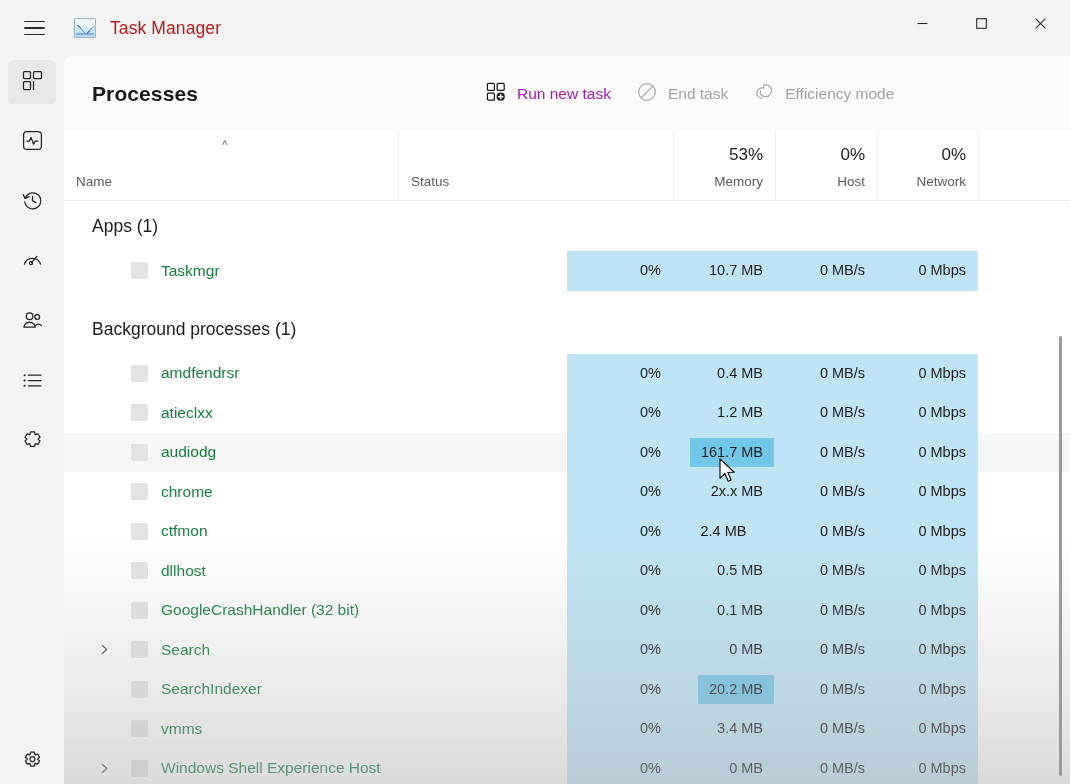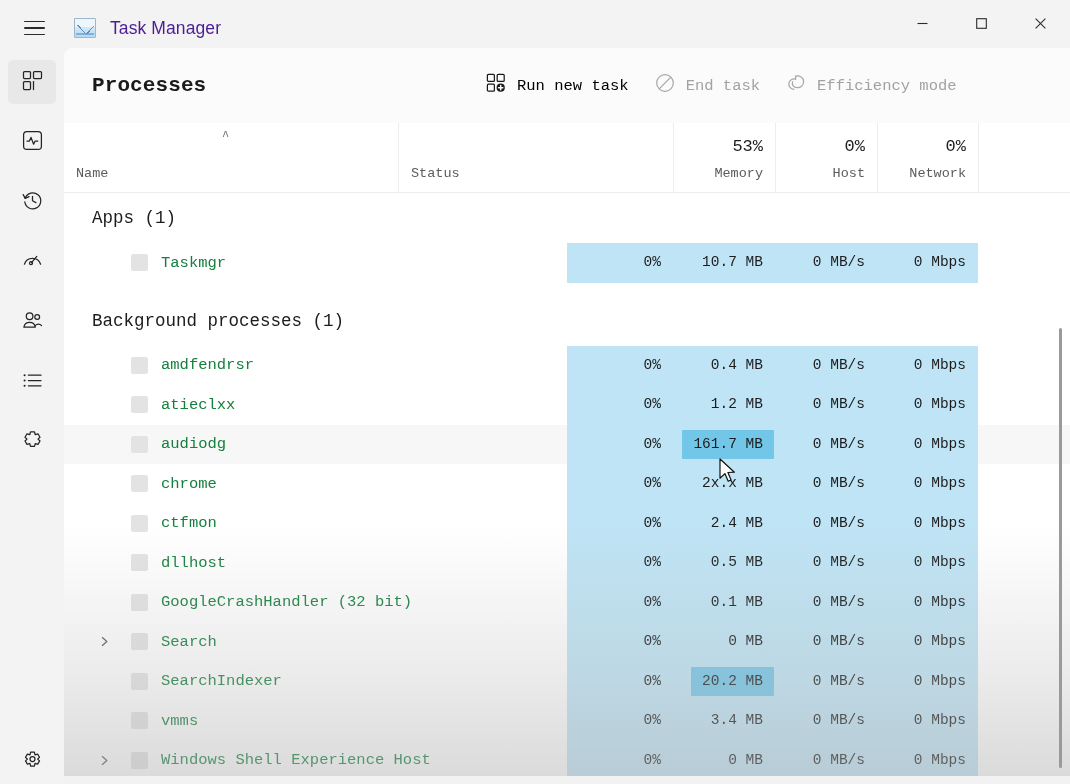--- a/index.html
+++ b/index.html
@@ -73,21 +73,21 @@
     content: "";
     position: absolute;
     left: 1px; bottom: 2px; right: 1px;
     height: 2px;
     background: #5b90c4;
     opacity: .6;
   }
   .app-title {
     margin-left: 14px;
     font-size: 17.5px;
-    color: #4c1d95;
+    color: #b91c1c;
     letter-spacing: .1px;
   }
   .wincontrols {
     position: absolute;
     right: 0; top: 0;
     height: 47px;
     display: flex;
   }
   .winbtn {
     width: 59px; height: 47px;
@@ -125,26 +125,25 @@
     background: #0f6cbd;
     border-radius: 2px;
   }
   .navitem svg { stroke: #242424; stroke-width: 1.25; fill: none; stroke-linecap: round; stroke-linejoin: round; }
   .navspacer { flex: 1 1 auto; }
   .navitem.bottom { margin-bottom: 0; }
 
   
   .content {
     position: absolute;
-    left: 64px; top: 48px;
+    left: 64px; top: 56px;
     width: 1006px; height: 728px;
     background: #ffffff;
     border-top-left-radius: 9px;
     overflow: hidden;
-    font-family: Liberation Mono, monospace;
   }
 
   
   .cmdbar {
     position: relative;
     height: 75px;
     display: flex;
     align-items: center;
     padding-left: 28px;
     background: #fbfbfb;
@@ -163,21 +162,21 @@
     gap: 2px;
   }
   .cmdbtn {
     display: flex;
     align-items: center;
     gap: 11px;
     height: 36px;
     padding: 0 12px;
     border-radius: 5px;
     font-size: 15.5px;
-    color: #000000;
+    color: #a21caf;
     cursor: pointer;
     white-space: nowrap;
   }
   .cmdbtn.disabled { color: #a2a2a2; cursor: default; }
   .cmdbtn svg { fill: none; stroke: #1a1a1a; stroke-width: 1.25; stroke-linecap: round; stroke-linejoin: round; }
   .cmdbtn.disabled svg { stroke: #a8a8a8; }
   .overflowbtn {
     position: absolute;
     left: 1000px;
     width: 38px; height: 34px;
@@ -677,21 +676,21 @@
                   <polyline points="3.4,1.6 7.8,5.5 3.4,9.4"></polyline>
                 </svg>
               </span>
               <span class="procicon"></span>
               <span class="pname">ctfmon</span>
             </div>
             <div class="cell c-status" style="justify-content: flex-start;"></div>
             <div class="cell c-cpu" style="background: rgb(191, 228, 245);">
               <span class="hl">0%</span>
             </div>
-            <div class="cell c-memory" style="background: rgb(191, 228, 245);">
+            <div class="cell c-memory" style="background: rgb(191, 228, 245); justify-content: center;">
               <span class="hl">2.4 MB</span>
             </div>
             <div class="cell c-disk" style="background: rgb(191, 228, 245);">
               <span class="hl">0 MB/s</span>
             </div>
             <div class="cell c-network" style="background: rgb(191, 228, 245);">
               <span class="hl">0 Mbps</span>
             </div>
           </div>
           <div class="row">

